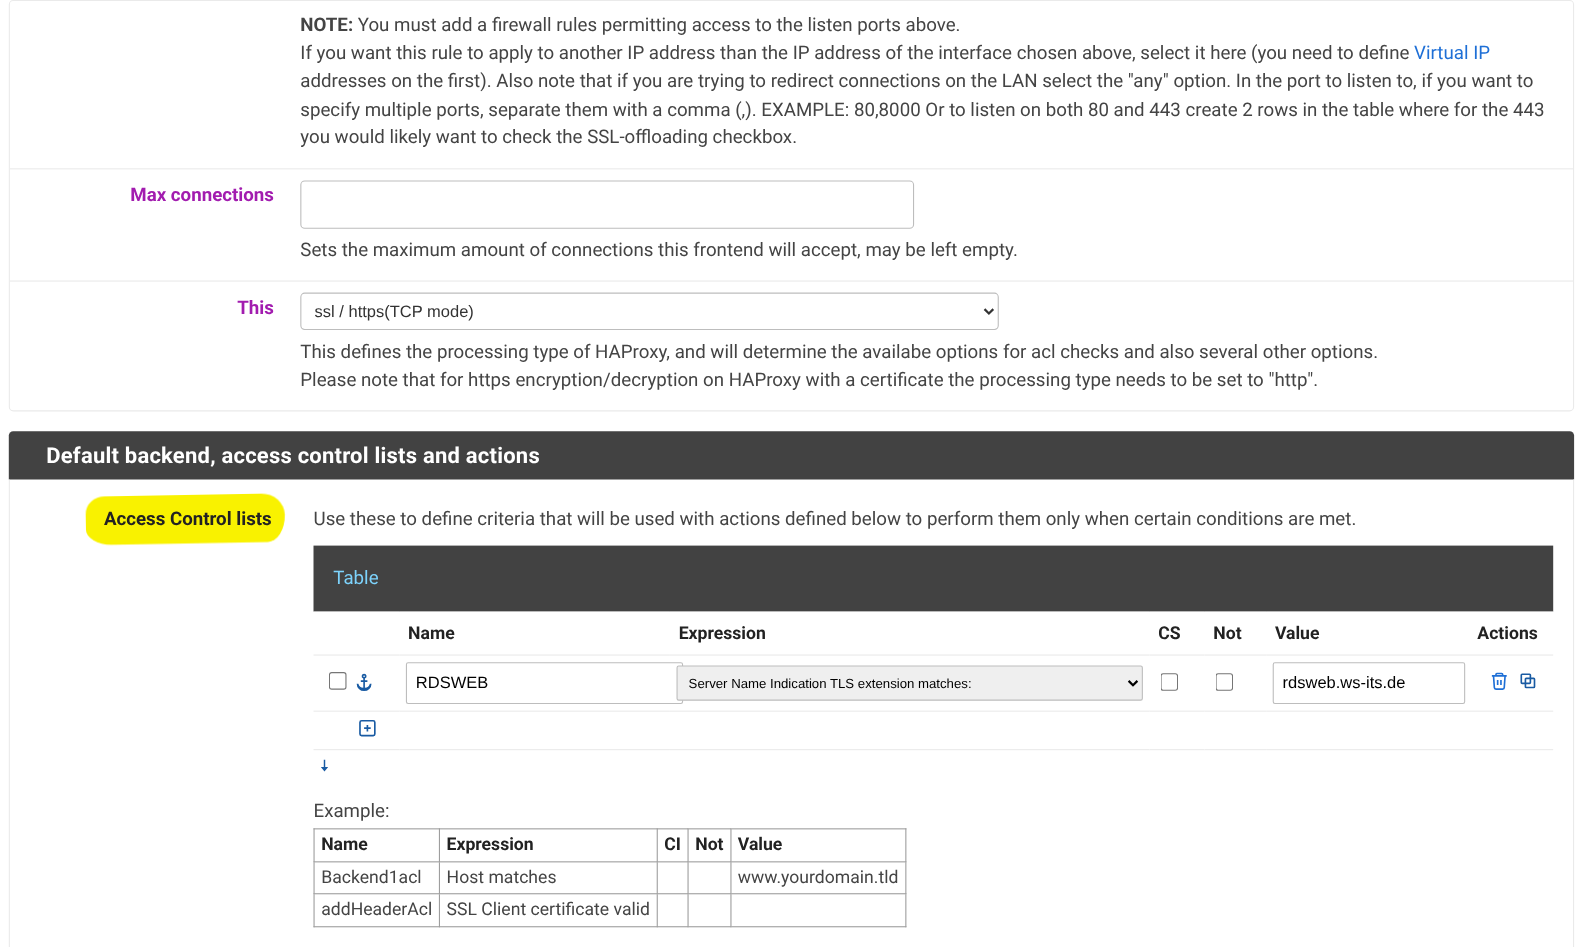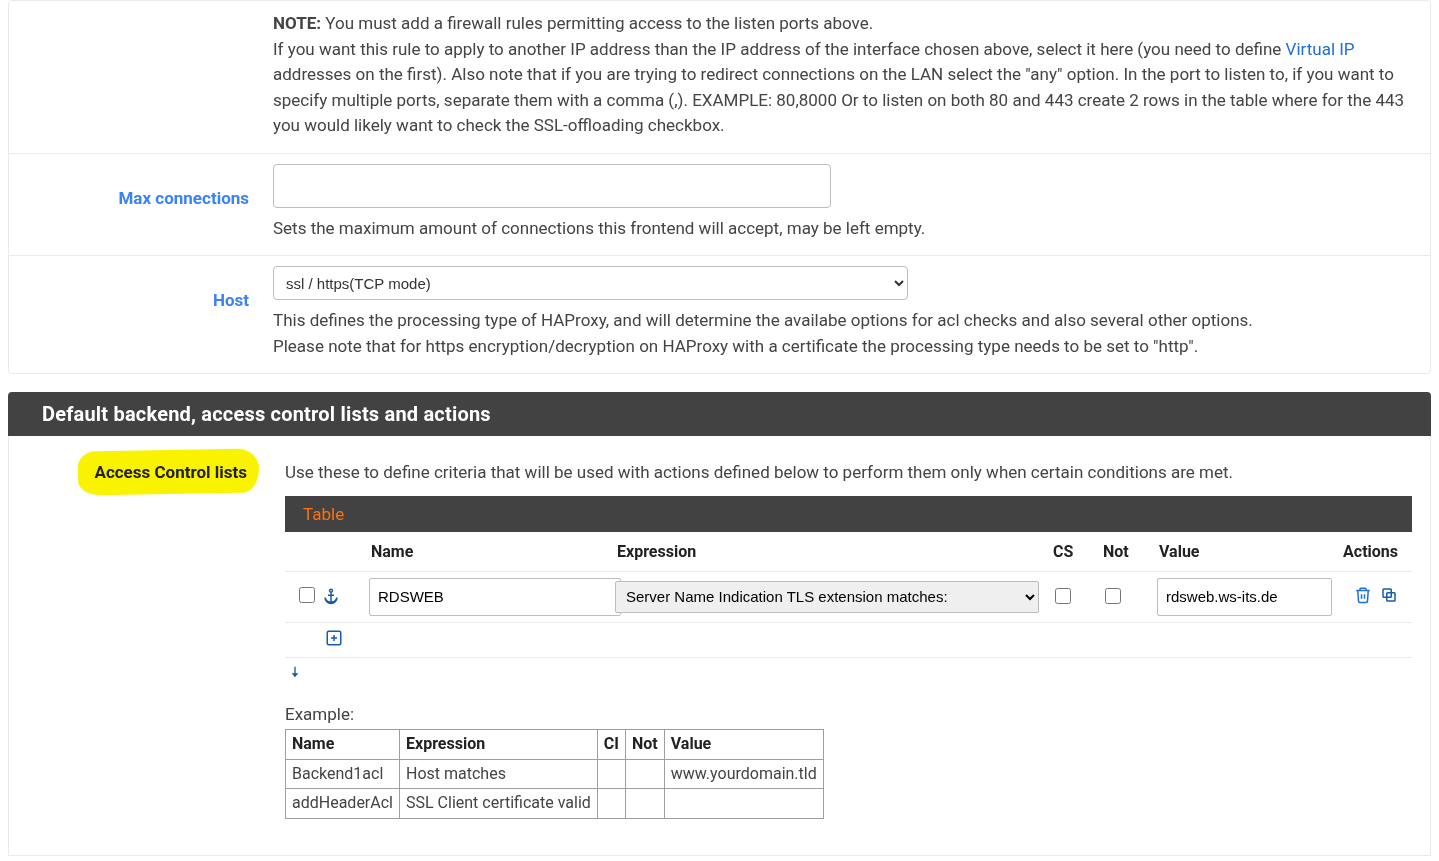--- a/index.html
+++ b/index.html
@@ -37,23 +37,22 @@
     align-items:flex-start;
     padding:10px 0 14px 0;
     border-top:1px solid var(--row-border);
   }
   .form-row:first-child{border-top:none;justify-content:space-between;}
   .form-label{
     flex:0 0 240px;
     text-align:right;
     font-weight:700;
     padding:4px 24px 0 0;
-    color:#3b82f6;
+    color:#a21caf;
     font-size:17px;
-    margin-top:20px;
   }
   .form-content{
     flex:1 1 auto;
     padding-right:18px;
   }
   .helptext{
     color:#444;
     font-size:17px;
     line-height:1.5;
   }
@@ -104,22 +103,22 @@
     background:var(--highlight);
     border-radius:20px 24px 18px 26px / 18px 22px 28px 16px;
     transform:rotate(-1deg);
     z-index:-1;
     filter:blur(0.3px);
   }
   
   .table-wrap{margin-top:10px;}
   .table-title{
     background:var(--panel-header);
-    color:#f97316;
-    padding:8px 18px;
+    color:#7dd3fc;
+    padding:20px 18px;
     font-size:17px;
   }
   table.acl{
     width:100%;
     border-collapse:collapse;
     font-size:16px;
   }
   table.acl th{
     text-align:left;
     font-weight:700;
@@ -134,21 +133,21 @@
     border-bottom:1px solid var(--row-border);
   }
   table.acl .col-handle{width:60px;padding-left:10px;}
   table.acl .col-name{width:230px;}
   table.acl .col-expr{width:420px;}
   table.acl .col-cs{width:34px;text-align:left;}
   table.acl .col-not{width:40px;text-align:left;}
   table.acl .col-val{}
   table.acl .col-act{width:70px;text-align:right;padding-right:14px;}
   table.acl input[type=text]{width:100%;height:32px;border:1px solid var(--field-border);border-radius:2px;padding:2px 8px;font-size:15px;}
-  table.acl select{width:100%;height:32px;border:1px solid var(--field-border);border-radius:2px;font-size:15px;padding:2px 6px;}
+  table.acl select{width:100%;height:32px;border:1px solid var(--field-border);border-radius:2px;font-size:12px;padding:2px 6px;}
   input[type=checkbox]{width:16px;height:16px;}
   .add-row td{border-bottom:1px solid var(--row-border);padding:6px 6px 10px 10px;}
   .icon{display:inline-block;vertical-align:middle;}
   .icon-btn{cursor:pointer;color:var(--icon-blue);}
   .icon-trash{color:var(--link);}
   .toolbar-icons .icon{margin-left:4px;}
   .reorder-arrow{color:var(--icon-blue);padding:4px 0 0 4px;font-size:20px;}
   
   table.example{
     border-collapse:collapse;
@@ -185,21 +184,21 @@
 
     <div class="form-row">
       <div class="form-label">Max connections</div>
       <div class="form-content">
         <input type="text" class="field small" value="" style="">
         <div class="helptext" style="margin-top:8px">Sets the maximum amount of connections this frontend will accept, may be left empty.</div>
       </div>
     </div>
 
     <div class="form-row">
-      <div class="form-label">Host</div>
+      <div class="form-label">This</div>
       <div class="form-content">
         <select class="field big">
           <option selected="">ssl / https(TCP mode)</option>
         </select>
         <div class="helptext" style="margin-top:8px">
           <span>This defines the processing type of HAProxy, and will determine the availabe options for acl checks and also several other options.</span><br>
           <span>Please note that for https encryption/decryption on HAProxy with a certificate the processing type needs to be set to "http".</span>
         </div>
       </div>
     </div>

